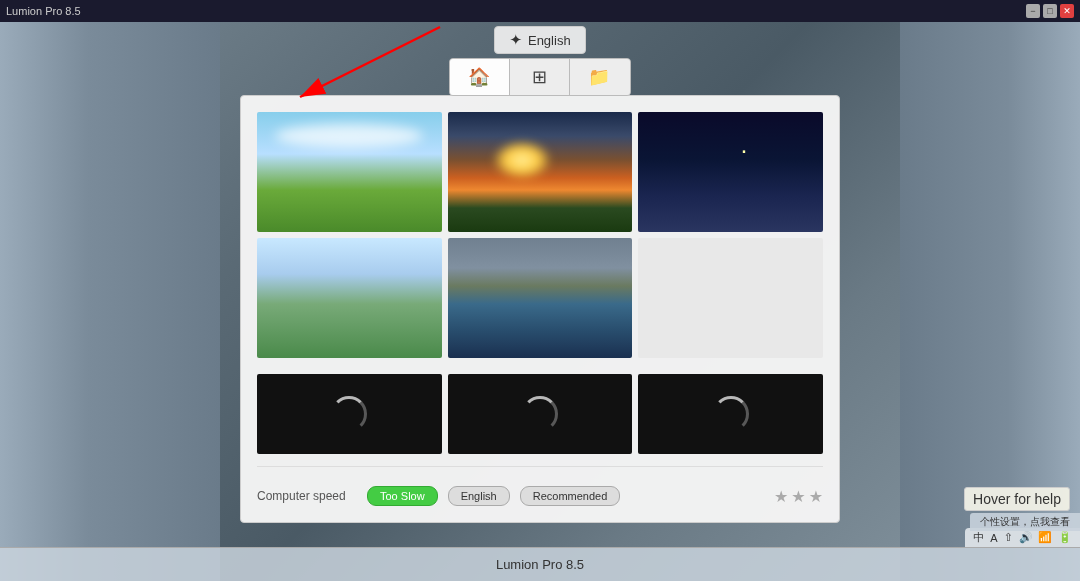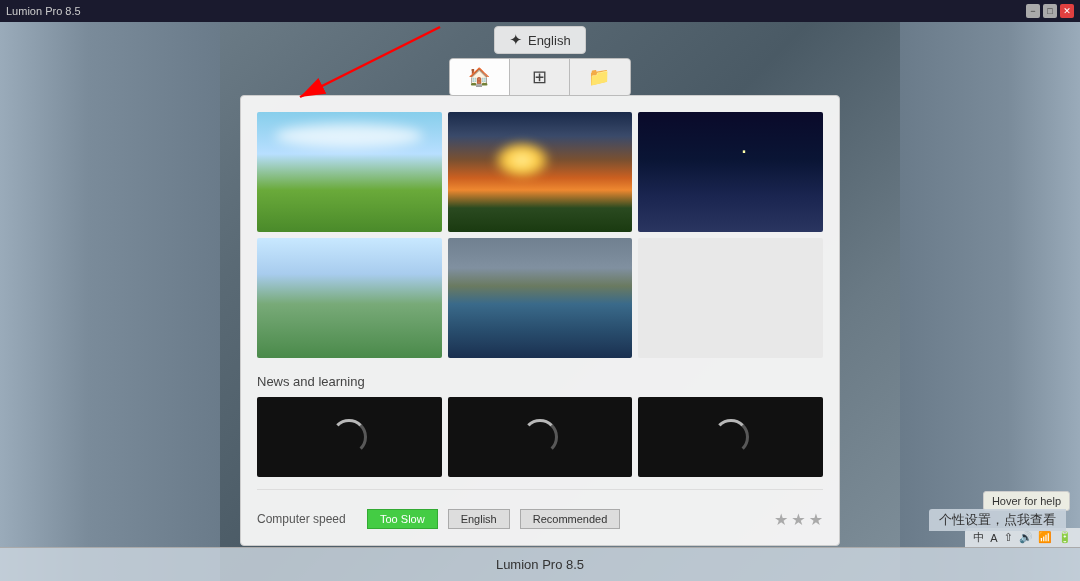--- a/index.html
+++ b/index.html
@@ -278,21 +278,21 @@
 
     .speed-label {
       font-size: 12px;
       color: #555;
       min-width: 100px;
     }
 
     .speed-btn {
       padding: 3px 12px;
       border: 1px solid #aaa;
-      border-radius: 0;
+      border-radius: 9px;
       font-size: 11px;
       cursor: pointer;
       background: #ddd;
       color: #333;
     }
 
     .speed-btn.active {
       background: #44cc44;
       border-color: #33aa33;
       color: white;
@@ -332,31 +332,31 @@
       border-top-left-radius: 4px;
     }
 
     .hover-help {
       position: absolute;
       bottom: 70px; right: 10px;
       background: rgba(240,240,230,0.95);
       border: 1px solid #ccc;
       border-radius: 3px;
       padding: 3px 8px;
-      font-size: 11px;
+      font-size: 14px;
       color: #333;
       z-index: 300;
     }
 
     .chinese-tooltip {
       position: absolute;
-      bottom: 50px; right: 14px;
+      bottom: 50px; right: 0;
       background: rgba(200,210,220,0.9);
       padding: 2px 10px;
-      font-size: 13px;
+      font-size: 10px;
       color: #333;
       z-index: 300;
       border-top-left-radius: 3px;
       margin-left: 12px;
     }
 
   </style>
 </head>
 <body>
 
@@ -405,21 +405,20 @@
 
   <div class="image-grid">
     <div class="grid-img scene-1"></div>
     <div class="grid-img scene-2"></div>
     <div class="grid-img scene-3"></div>
     <div class="grid-img scene-4"></div>
     <div class="grid-img scene-5"></div>
     <div class="grid-img scene-6"></div>
   </div>
 
-  <div class="news-label">News and learning</div>
   <div class="news-grid">
     <div class="news-item">
       <div class="loading-spinner"></div>
     </div>
     <div class="news-item">
       <div class="loading-spinner"></div>
     </div>
     <div class="news-item">
       <div class="loading-spinner"></div>
     </div>

